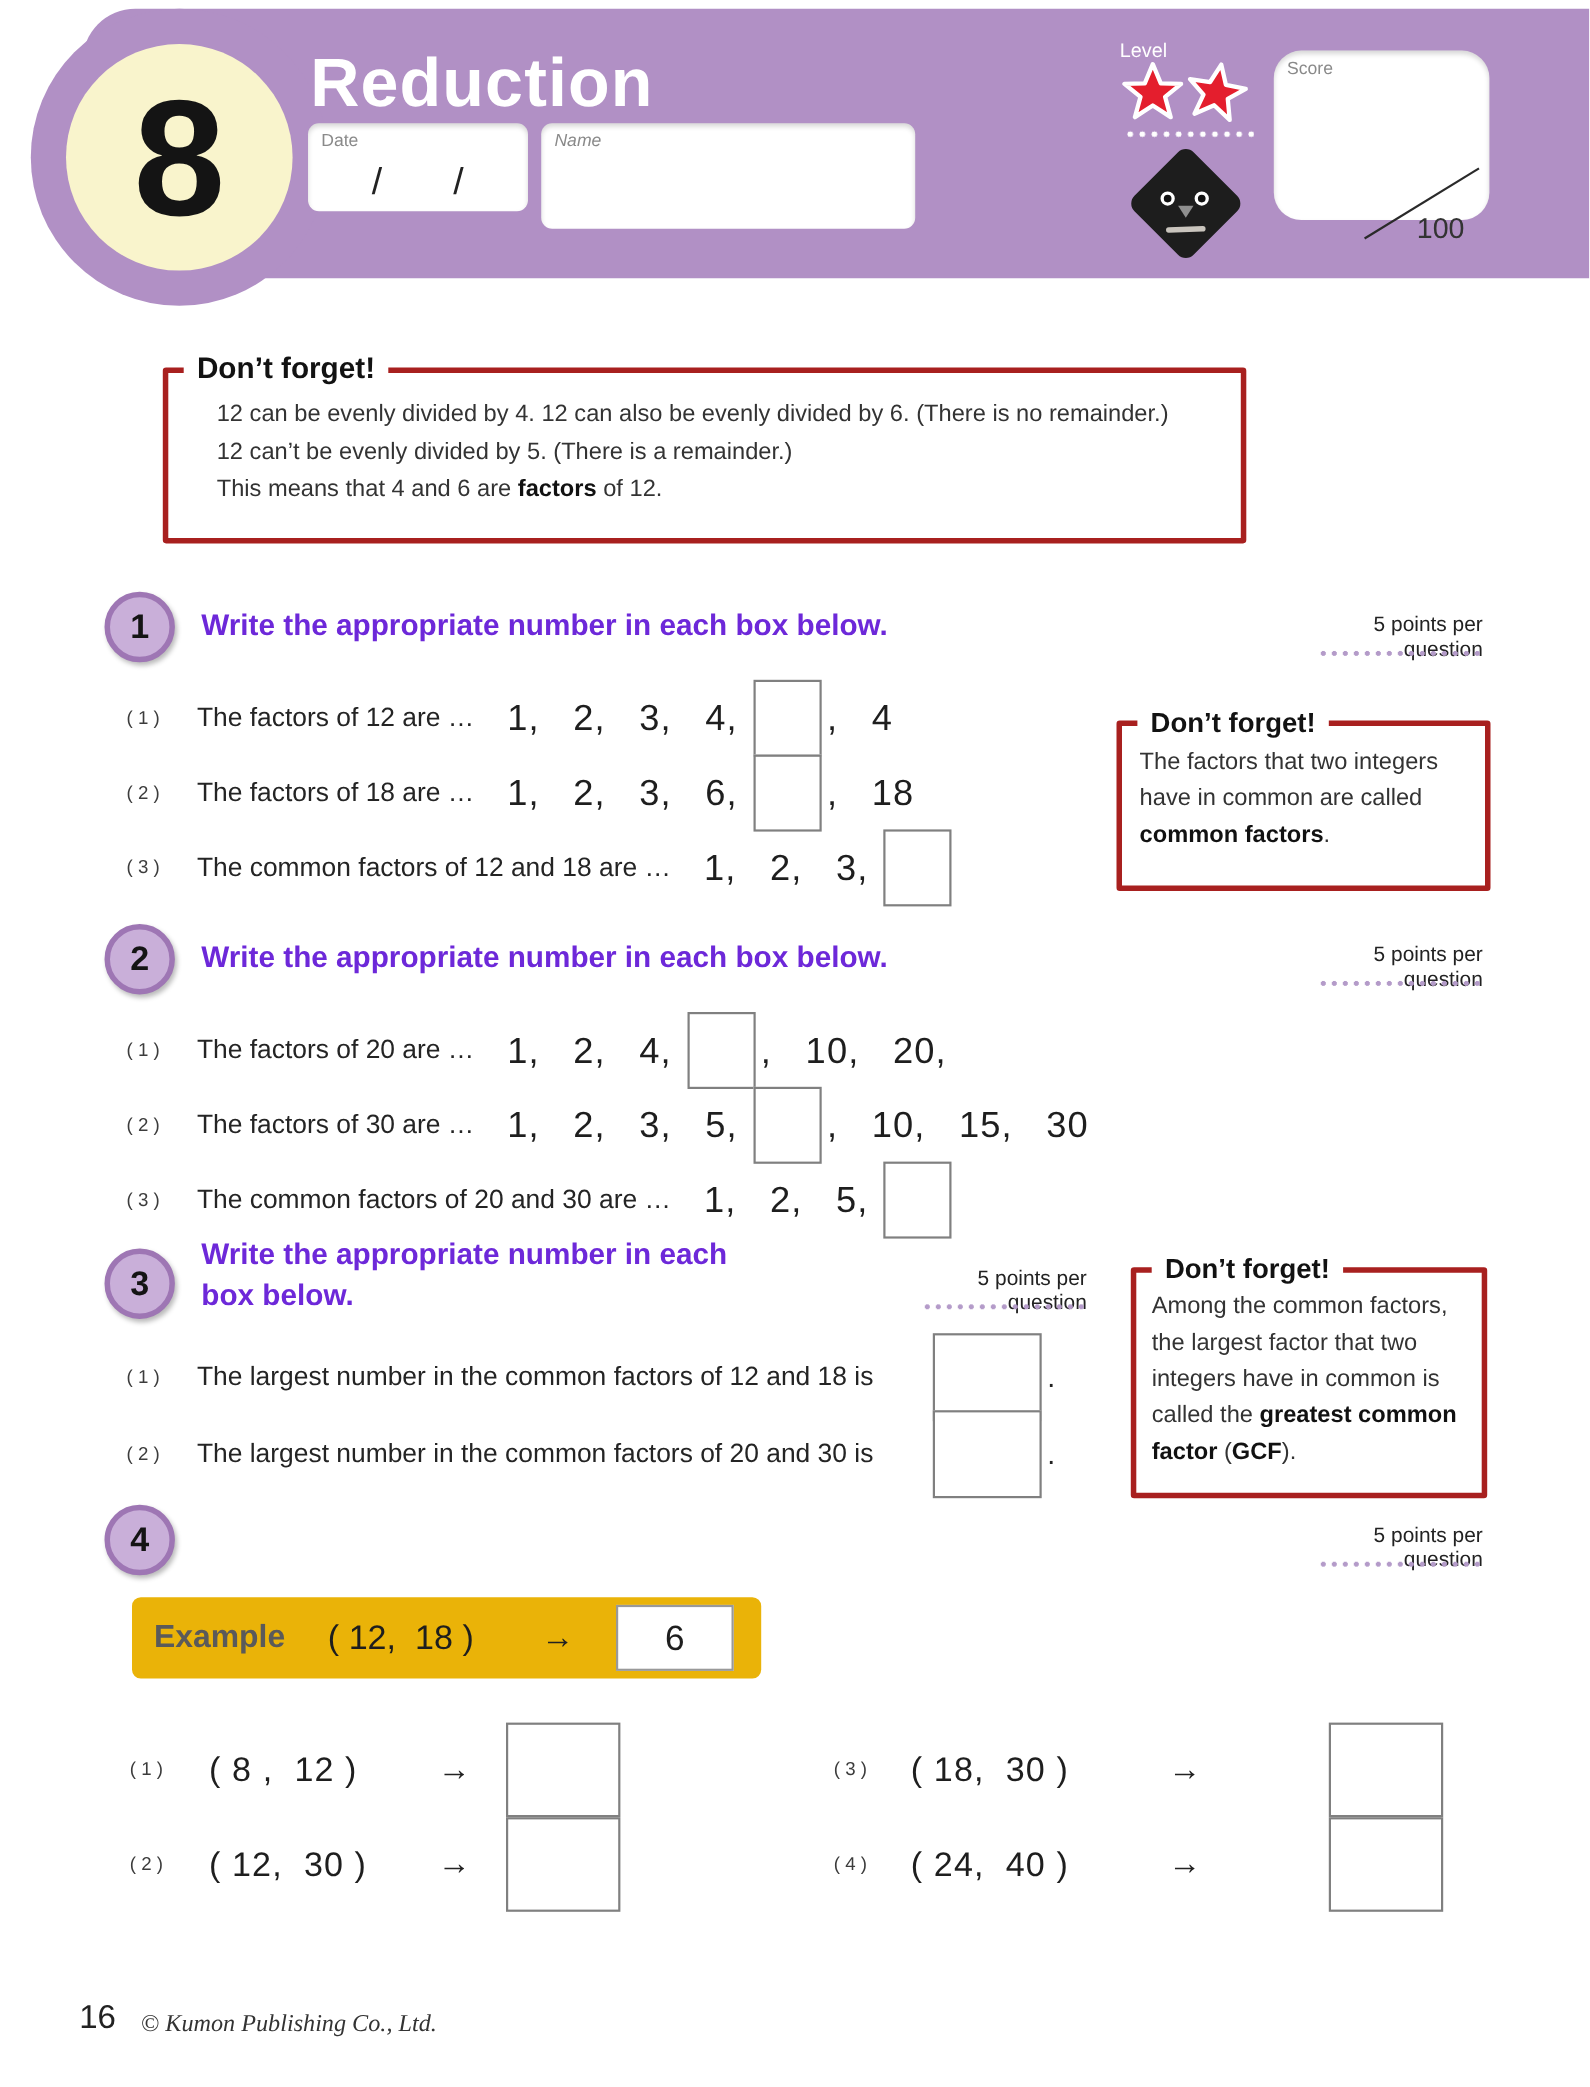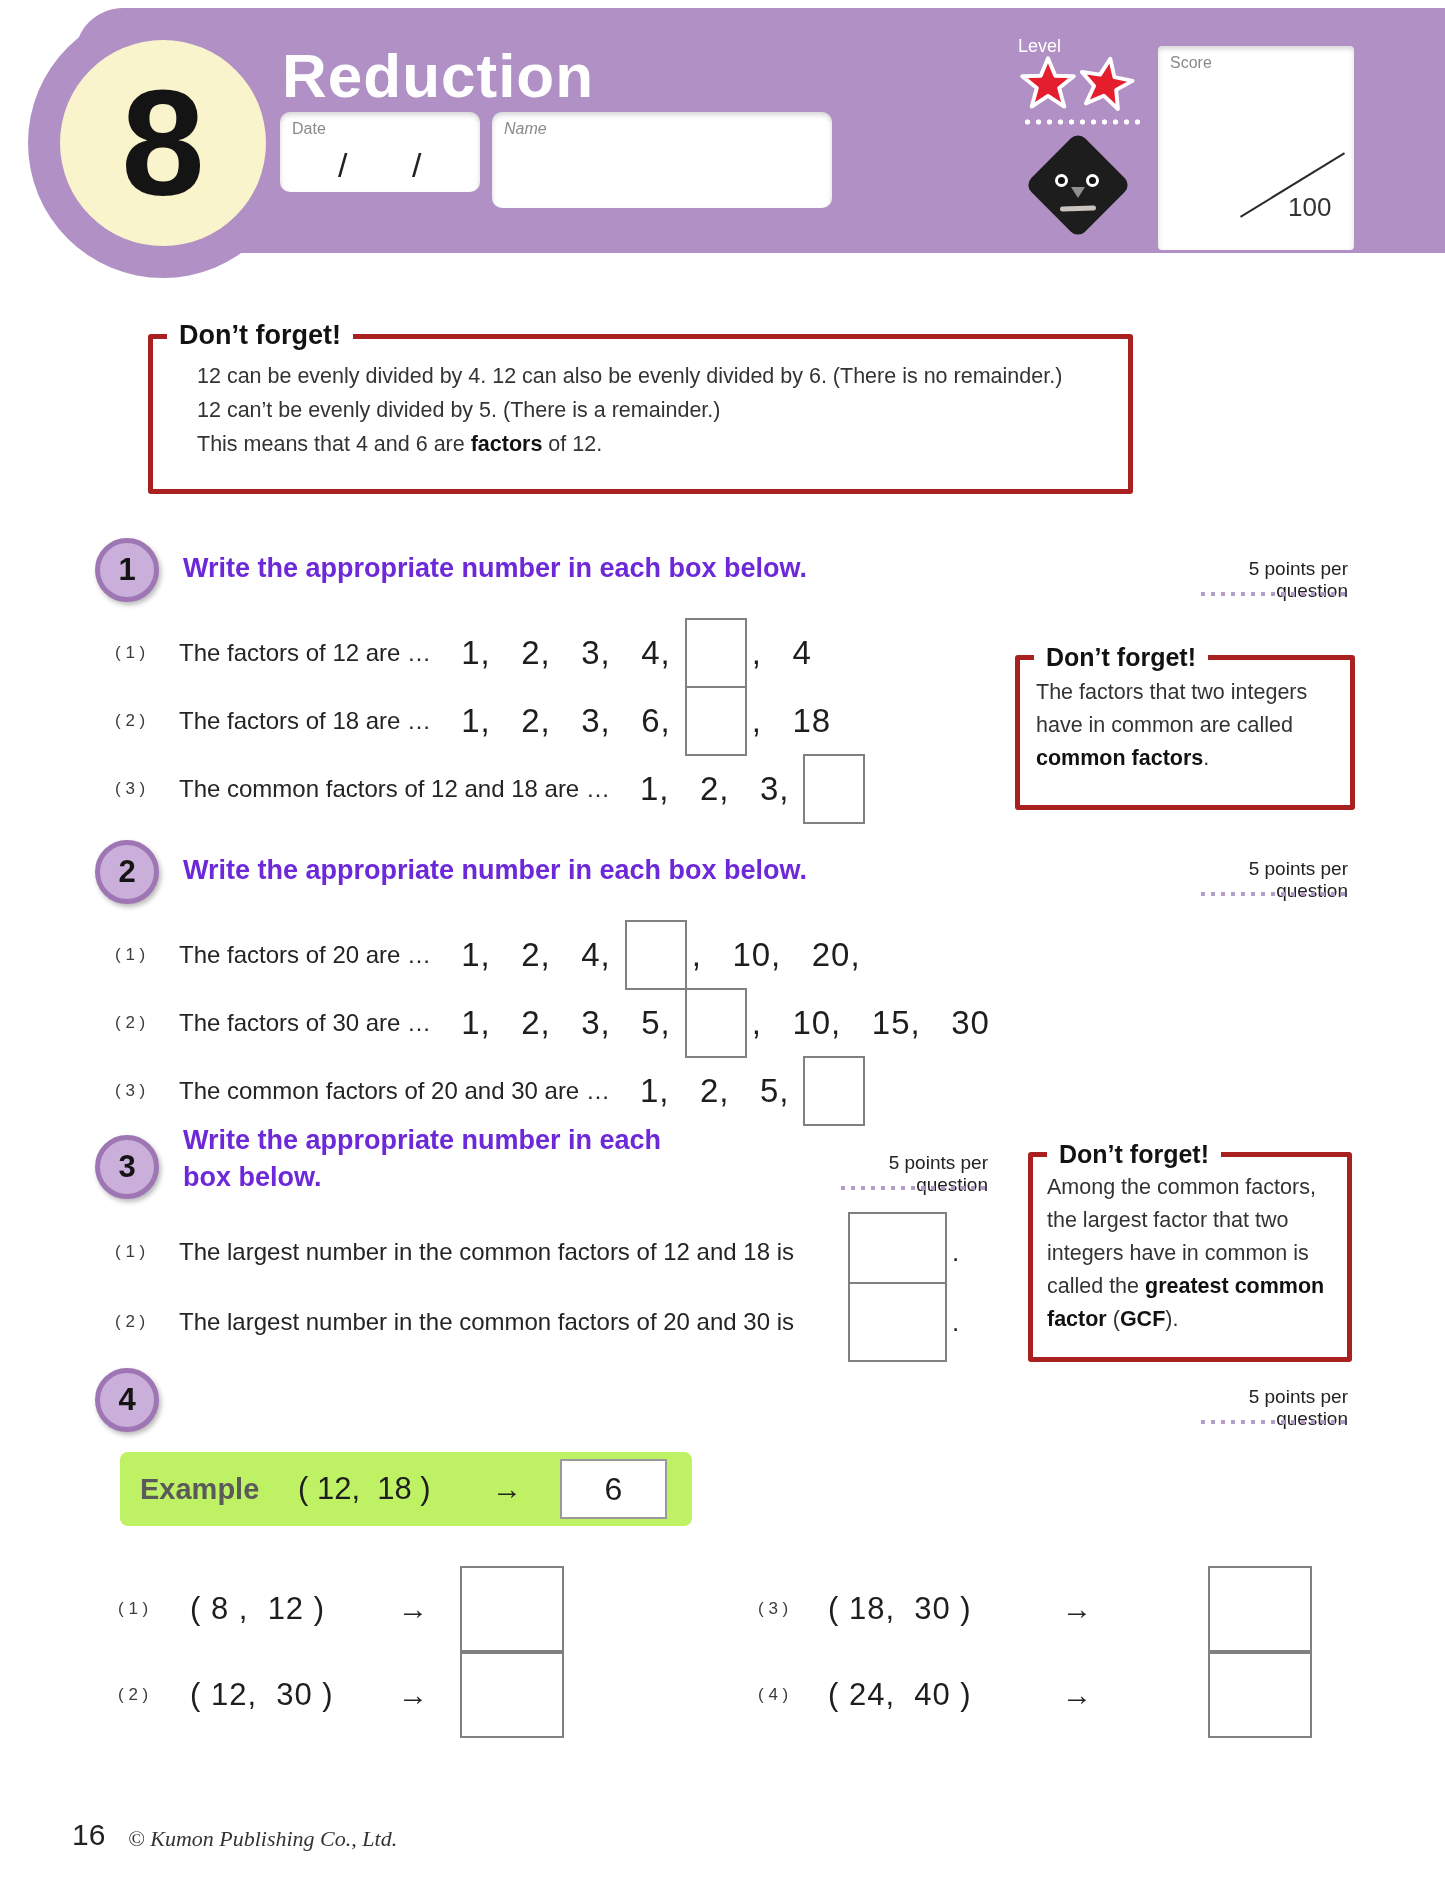--- a/index.html
+++ b/index.html
@@ -30,21 +30,21 @@
   .mascot{position:absolute;left:1028px;top:132px;width:100px;height:106px;}
   .mascot .diamond{position:absolute;left:12px;top:15px;width:76px;height:76px;background:#1d1d1d;
          border-radius:10px;transform:rotate(45deg);}
   .mascot .eye{position:absolute;width:13px;height:13px;border-radius:50%;border:3px solid #fff;
          background:#111;box-sizing:border-box;top:42px;}
   .mascot .eye.l{left:27px;} .mascot .eye.r{left:58px;}
   .mascot .nose{position:absolute;left:43px;top:55px;width:0;height:0;border-left:7px solid transparent;
          border-right:7px solid transparent;border-top:11px solid #8f8f8f;}
   .mascot .mouth{position:absolute;left:32px;top:74px;width:36px;height:5px;background:#c9c4bd;
          border-radius:3px;transform:rotate(-2deg);}
-  .score-box{left:1158px;top:46px;width:196px;height:204px;border-radius:4px;}
+  .score-box{left:1158px;top:46px;width:196px;height:154px;border-radius:25px;}
   .score-line{position:absolute;left:82px;top:170px;width:122px;height:2px;background:#2a2a2a;
          transform:rotate(-31.5deg);transform-origin:0 0;}
   .score-total{position:absolute;left:130px;top:146px;font-size:26px;color:#333;}
   
   .dfbox{position:absolute;border:5px solid #a8201f;border-radius:3px;background:#fff;}
   .chip{position:absolute;top:-21px;left:14px;background:#fff;padding:0 12px;font-weight:800;
         font-size:27px;color:#121212;line-height:1.3;white-space:nowrap;}
   .chip.small{font-size:25px;top:-19px;}
   .dftext{font-size:21.5px;color:#333;line-height:34px;}
   .dftext b{color:#111;}
@@ -59,21 +59,21 @@
   .row{position:absolute;display:flex;align-items:center;height:70px;}
   .plabel{font-size:17px;color:#3c3c3c;width:64px;white-space:pre;flex:none;}
   .ptext{font-size:24px;color:#242424;white-space:pre;margin-right:30px;}
   .nums{font-size:33px;color:#1e1e1e;white-space:pre;letter-spacing:1px;font-weight:400;}
   .abox{width:58px;height:66px;border:2px solid #808080;background:#fff;margin-left:14px;margin-right:5px;flex:none;}
   .q3row{height:80px;}
   .q3row .ptext{width:655px;margin-right:0;}
   .q3row .abox{width:95px;height:76px;}
   .q3suffix{font-size:26px;color:#222;}
   
-  .example{position:absolute;left:120px;top:1452px;width:572px;height:74px;background:#bef264;border-radius:8px;}
+  .example{position:absolute;left:120px;top:1452px;width:572px;height:74px;background:#eab308;border-radius:8px;}
   .example .exlabel{position:absolute;left:20px;top:50%;transform:translateY(-50%);
         font-size:29px;font-weight:800;color:#5a5a5a;}
   .expair{position:absolute;left:178px;top:50%;transform:translateY(-50%);font-size:31px;color:#1e1e1e;white-space:pre;}
   .exarrow{position:absolute;left:372px;top:50%;transform:translateY(-50%);font-size:30px;color:#222;}
   .exbox{position:absolute;left:440px;top:50%;transform:translateY(-50%);width:103px;height:56px;
         border:2px solid #999;background:#fff;display:flex;align-items:center;justify-content:center;
         font-size:32px;color:#1e1e1e;}
   .q4row{position:absolute;left:0;width:100%;height:86px;}
   .q4row span{position:absolute;top:50%;transform:translateY(-50%);}
   .q4label{font-size:17px;color:#3c3c3c;white-space:pre;}

